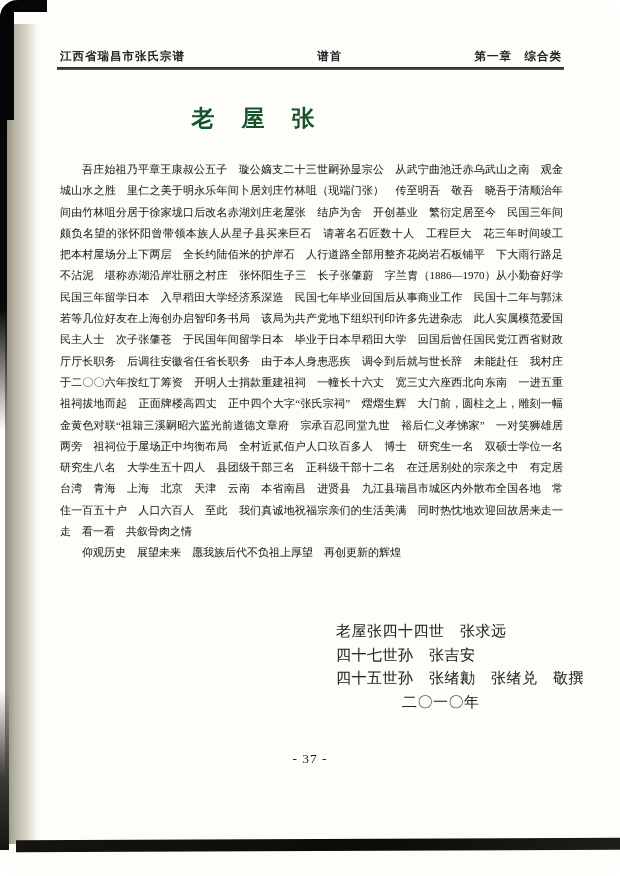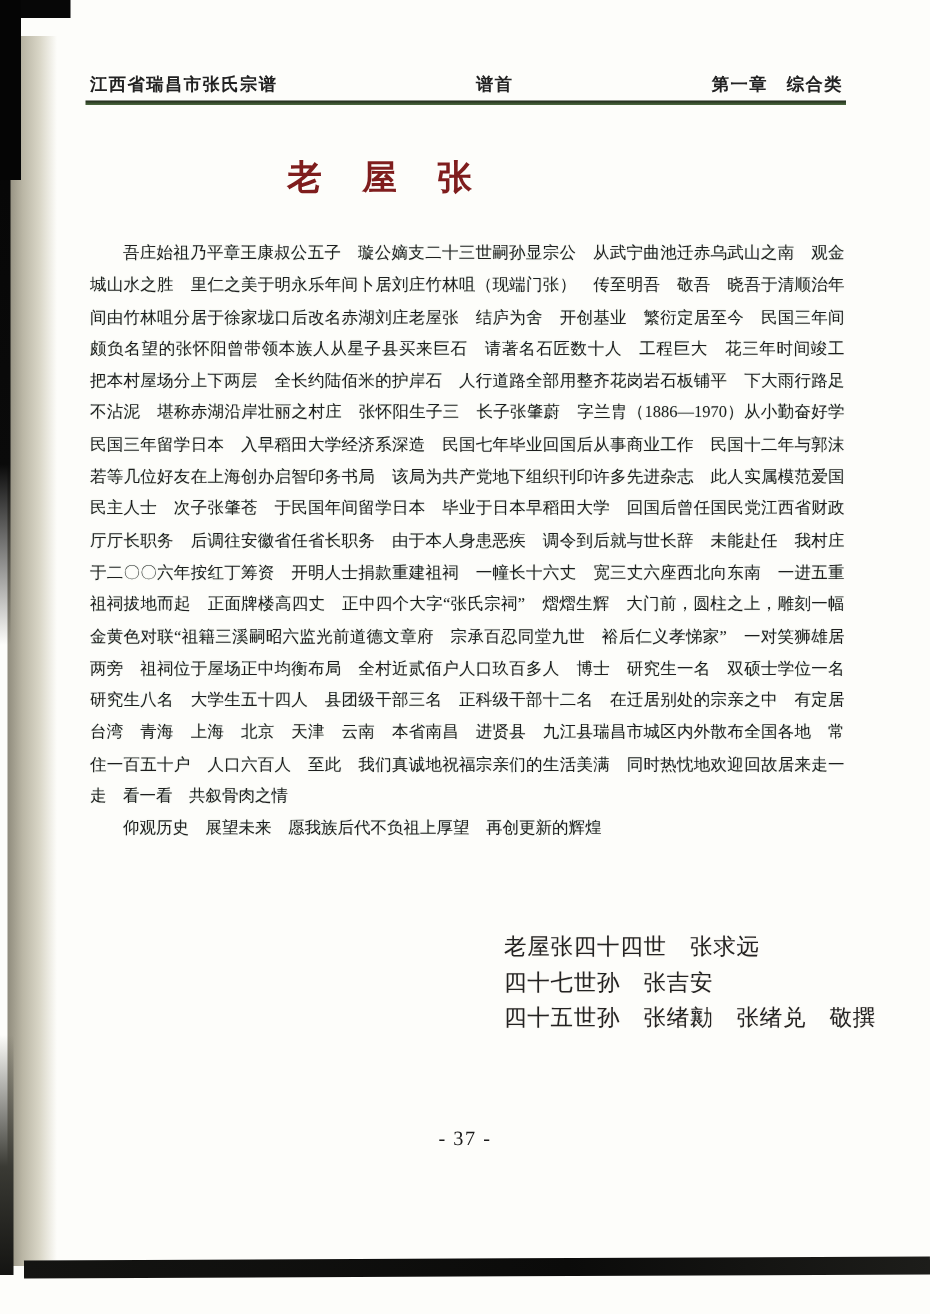--- a/index.html
+++ b/index.html
@@ -1,20 +1,21 @@
 <!DOCTYPE html>
 <html><head>
 <meta charset="utf-8">
 <style>
   html,body{margin:0;padding:0;background:#ffffff;}
   .scan{
     position:relative;width:620px;height:876px;overflow:hidden;
     background:#fdfdfa;
     font-family:"Liberation Serif","DejaVu Serif",serif;
     color:#1d1d1d;
+    border-radius:18px;
   }
   
   .gutter{
     position:absolute;left:5px;top:24px;width:33px;height:820px;
     background:linear-gradient(to right,#8f8b7c 0%,#b9b5a4 30%,#d9d6c7 65%,rgba(251,250,246,0) 100%);
   }
   .spine-top{
     position:absolute;left:0;top:0;width:7px;height:430px;
     background:linear-gradient(to bottom,#050505 0%,#0a0a0a 72%,rgba(10,10,10,0) 100%);
   }
@@ -38,21 +39,21 @@
     position:absolute;left:60px;top:49px;width:502px;
     display:flex;justify-content:space-between;align-items:baseline;
     font-size:11.5px;font-weight:bold;letter-spacing:1px;color:#222;
   }
   .rule{
     position:absolute;left:57px;top:67px;width:507px;height:3px;
     background:linear-gradient(to bottom,#1e2719,#4c6a3e);
   }
   .title{
     position:absolute;left:0;top:103px;width:508px;margin:0;
-    text-align:center;font-size:23px;font-weight:bold;letter-spacing:2px;color:#7f1d1d;
+    text-align:center;font-size:23px;font-weight:bold;letter-spacing:2px;color:#14532d;
   }
   .bodytext{
     position:absolute;left:60px;top:159px;width:503px;
     font-size:11px;line-height:21.3px;text-align:justify;
     text-shadow:0 0 1px rgba(40,110,70,0.22);
   }
   .bodytext p{margin:0;text-indent:2em;}
   .signature{
     position:absolute;left:336px;top:621px;
     font-size:15px;line-height:23.6px;letter-spacing:0.5px;color:#222;
@@ -88,17 +89,18 @@
 
   <div class="bodytext">
     <p>吾庄始祖乃平章王康叔公五子　璇公嫡支二十三世嗣孙显宗公　从武宁曲池迁赤乌武山之南　观金城山水之胜　里仁之美于明永乐年间卜居刘庄竹林咀（现端门张）　传至明吾　敬吾　晓吾于清顺治年间由竹林咀分居于徐家垅口后改名赤湖刘庄老屋张　结庐为舍　开创基业　繁衍定居至今　民国三年间　颇负名望的张怀阳曾带领本族人从星子县买来巨石　请著名石匠数十人　工程巨大　花三年时间竣工　把本村屋场分上下两层　全长约陆佰米的护岸石　人行道路全部用整齐花岗岩石板铺平　下大雨行路足不沾泥　堪称赤湖沿岸壮丽之村庄　张怀阳生子三　长子张肇蔚　字兰胄（1886—1970）从小勤奋好学　民国三年留学日本　入早稻田大学经济系深造　民国七年毕业回国后从事商业工作　民国十二年与郭沫若等几位好友在上海创办启智印务书局　该局为共产党地下组织刊印许多先进杂志　此人实属模范爱国民主人士　次子张肇苍　于民国年间留学日本　毕业于日本早稻田大学　回国后曾任国民党江西省财政厅厅长职务　后调往安徽省任省长职务　由于本人身患恶疾　调令到后就与世长辞　未能赴任　我村庄于二〇〇六年按红丁筹资　开明人士捐款重建祖祠　一幢长十六丈　宽三丈六座西北向东南　一进五重祖祠拔地而起　正面牌楼高四丈　正中四个大字“张氏宗祠”　熠熠生辉　大门前，圆柱之上，雕刻一幅金黄色对联“祖籍三溪嗣昭六监光前道德文章府　宗承百忍同堂九世　裕后仁义孝悌家”　一对笑狮雄居两旁　祖祠位于屋场正中均衡布局　全村近贰佰户人口玖百多人　博士　研究生一名　双硕士学位一名　研究生八名　大学生五十四人　县团级干部三名　正科级干部十二名　在迁居别处的宗亲之中　有定居台湾　青海　上海　北京　天津　云南　本省南昌　进贤县　九江县瑞昌市城区内外散布全国各地　常住一百五十户　人口六百人　至此　我们真诚地祝福宗亲们的生活美满　同时热忱地欢迎回故居来走一走　看一看　共叙骨肉之情</p>
     <p>仰观历史　展望未来　愿我族后代不负祖上厚望　再创更新的辉煌</p>
   </div>
 
   <div class="signature">
     <div>老屋张四十四世　张求远</div>
     <div>四十七世孙　张吉安</div>
     <div>四十五世孙　张绪勷　张绪兑　敬撰</div>
+    <div class="sig-year">二〇一〇年</div>
   </div>
 
   <div class="pageno">- 37 -</div>
 
 </div>
 
 </body></html>

